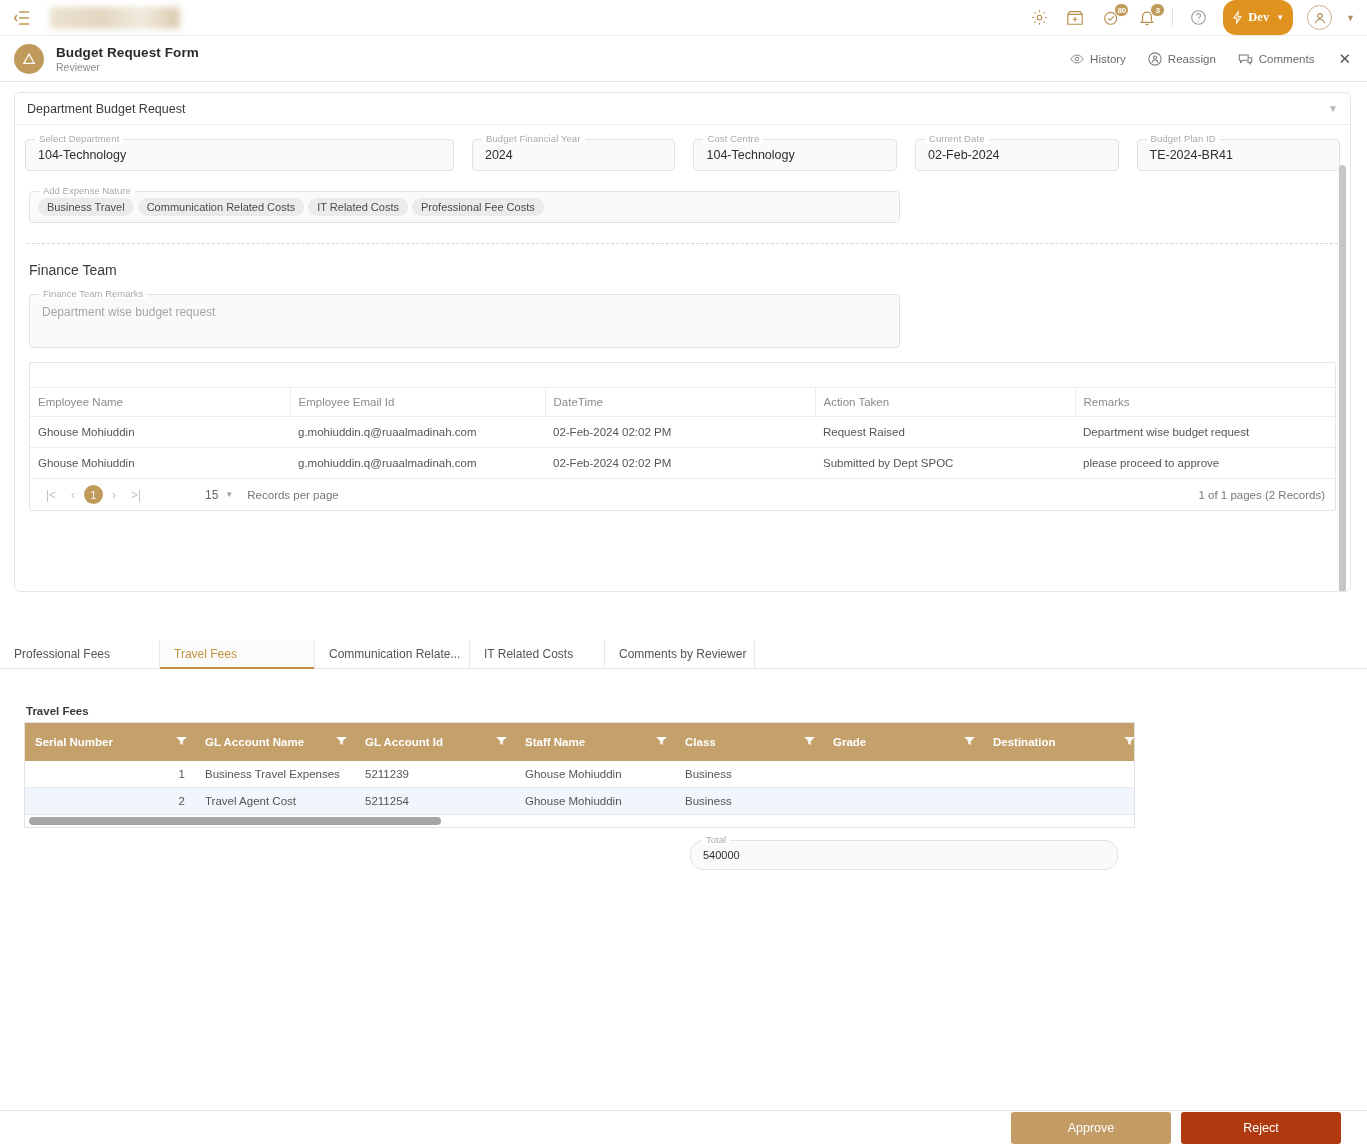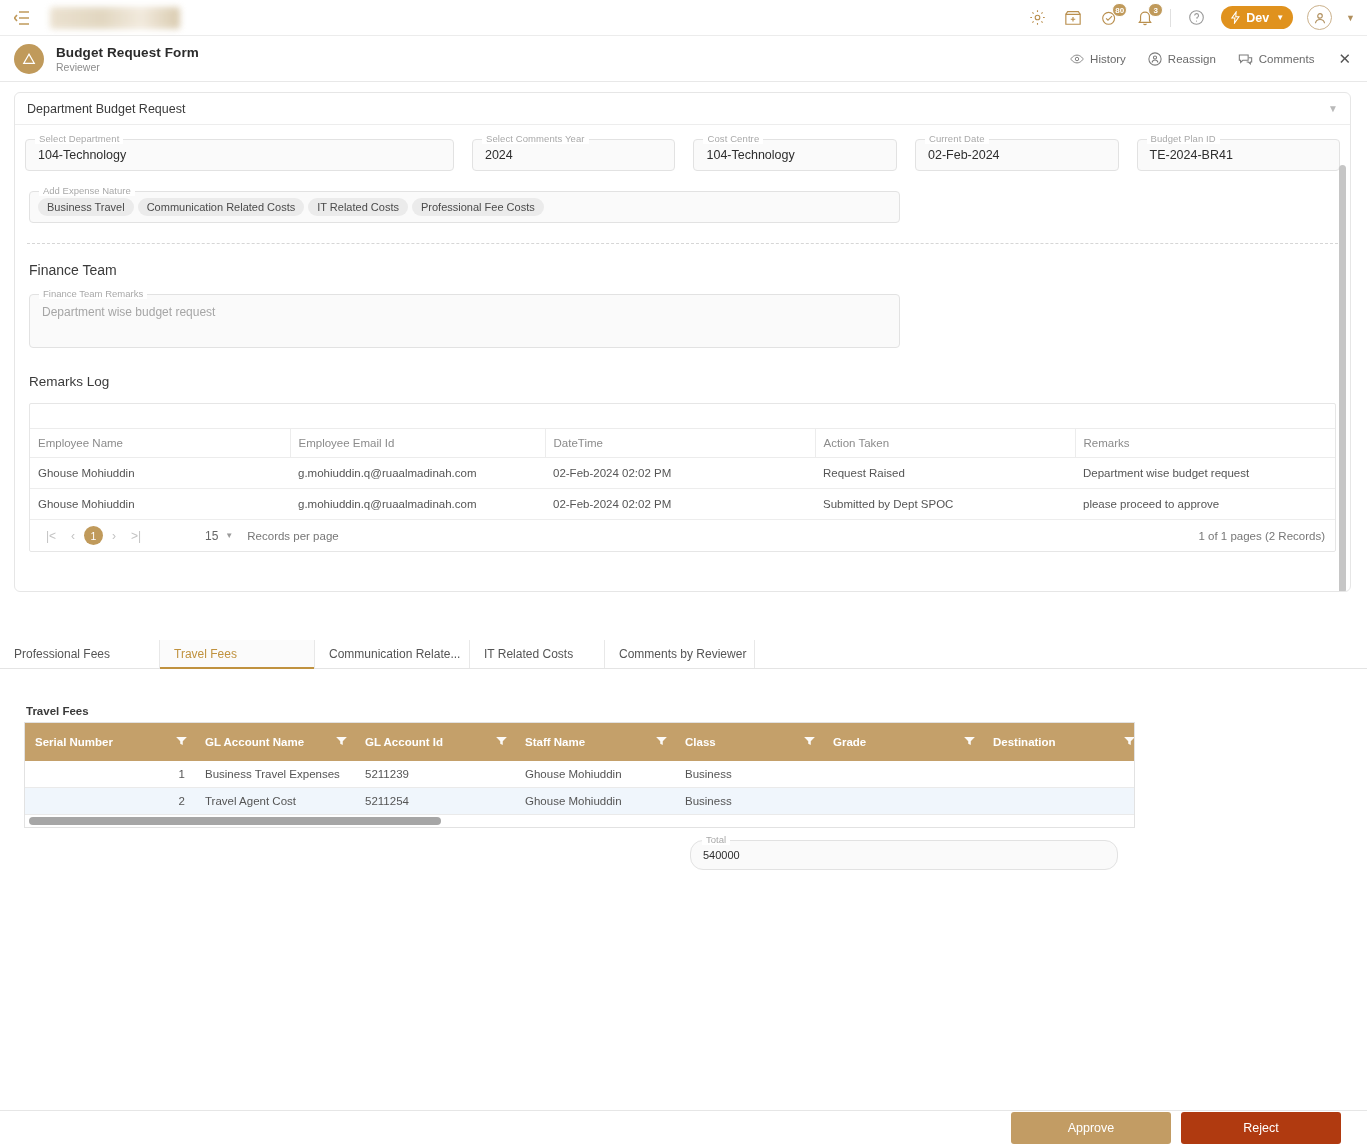--- a/index.html
+++ b/index.html
@@ -30,22 +30,22 @@
     position:absolute; top:-4px; right:-7px;
     background:#c09a5b; color:#fff; font-size:8px; line-height:13px;
     min-width:15px; height:14px; border-radius:8px; text-align:center;
     padding:0 2px; font-weight:600; border:1.5px solid #fff;
   }
   .tb-sep { width:1px; height:18px; background:#e0e0e0; }
   .help-icon { color:#9a9a9a; }
   .dev-btn {
     display:flex; align-items:center; gap:5px;
     background:#e0921e; color:#fff; border:none; border-radius:13px;
-    height:23px; padding: 0 9px; font-size:12.5px; font-weight:600;
-    cursor:pointer; font-family:Liberation Sans, sans-serif;
+    height:35px; padding: 0 9px; font-size:12.5px; font-weight:600;
+    cursor:pointer; font-family:Liberation Serif, serif;
   }
   .dev-btn .chev { font-size:8px; margin-left:2px; }
   .avatar {
     width:25px; height:25px; border-radius:50%; border:1.3px solid #cbb18b;
     display:flex; align-items:center; justify-content:center; color:#b08f5d; cursor:pointer;
   }
   .caret-dn { color:#b08f5d; font-size:9px; cursor:pointer; }
 
   
   .form-header {
@@ -326,21 +326,21 @@
       <span class="section-head-title">Department Budget Request</span>
       <span class="chev">▼</span>
     </div>
 
     <div class="fields-row">
       <div class="field w1">
         <span class="legend">Select Department</span>
         <div class="box">104-Technology</div>
       </div>
       <div class="field w2">
-        <span class="legend">Select Comments Year</span>
+        <span class="legend">Budget Financial Year</span>
         <div class="box">2024</div>
       </div>
       <div class="field w3">
         <span class="legend">Cost Centre</span>
         <div class="box">104-Technology</div>
       </div>
       <div class="field w4">
         <span class="legend">Current Date</span>
         <div class="box">02-Feb-2024</div>
       </div>
@@ -362,21 +362,20 @@
 
     <div class="dash-div"></div>
 
     <div class="sub-title">Finance Team</div>
 
     <div class="remarks-field">
       <span class="legend">Finance Team Remarks</span>
       <div class="remarks-box">Department wise budget request</div>
     </div>
 
-    <div class="log-title">Remarks Log</div>
 
     <div class="log-table-wrap">
       <div class="log-toolbar"></div>
       <table class="log">
         <colgroup>
           <col style="width:260px">
             <col style="width:255px">
             <col style="width:270px">
             <col style="width:260px">
             <col>

